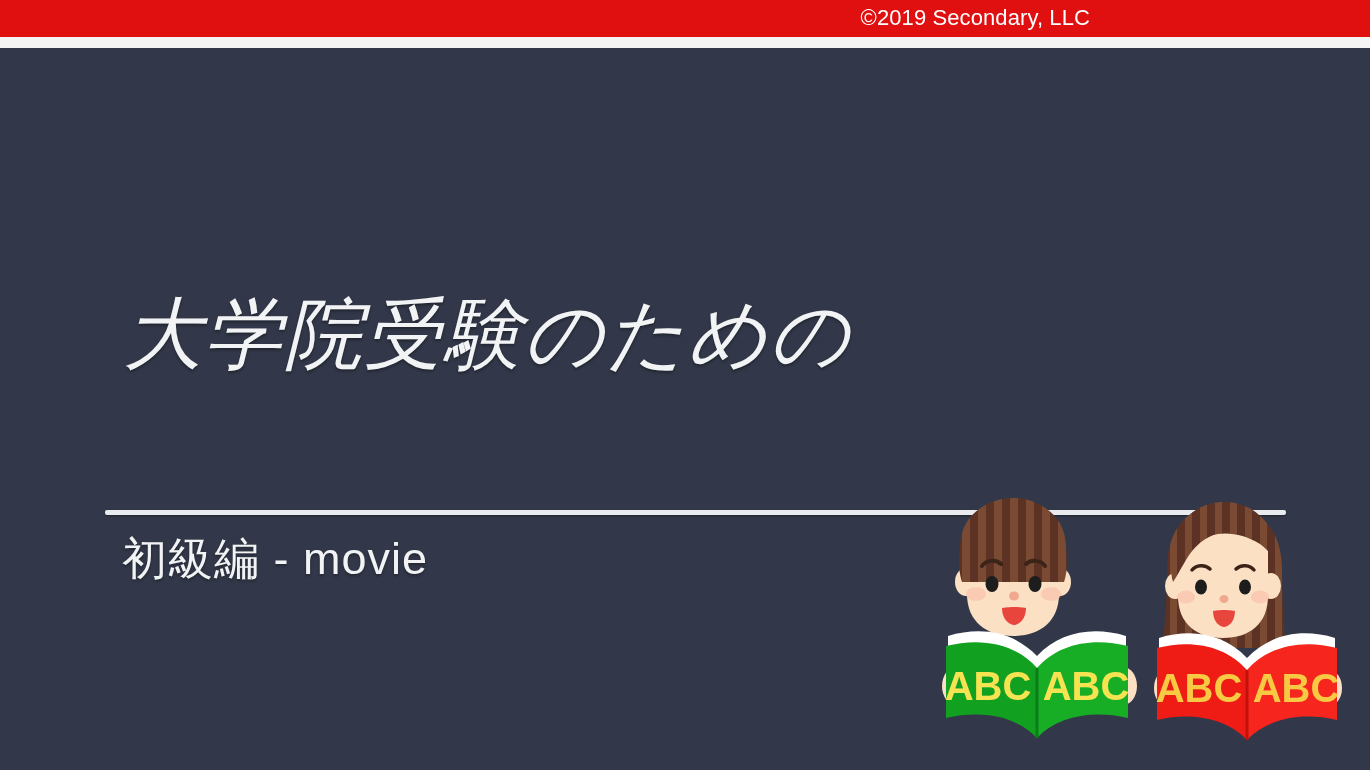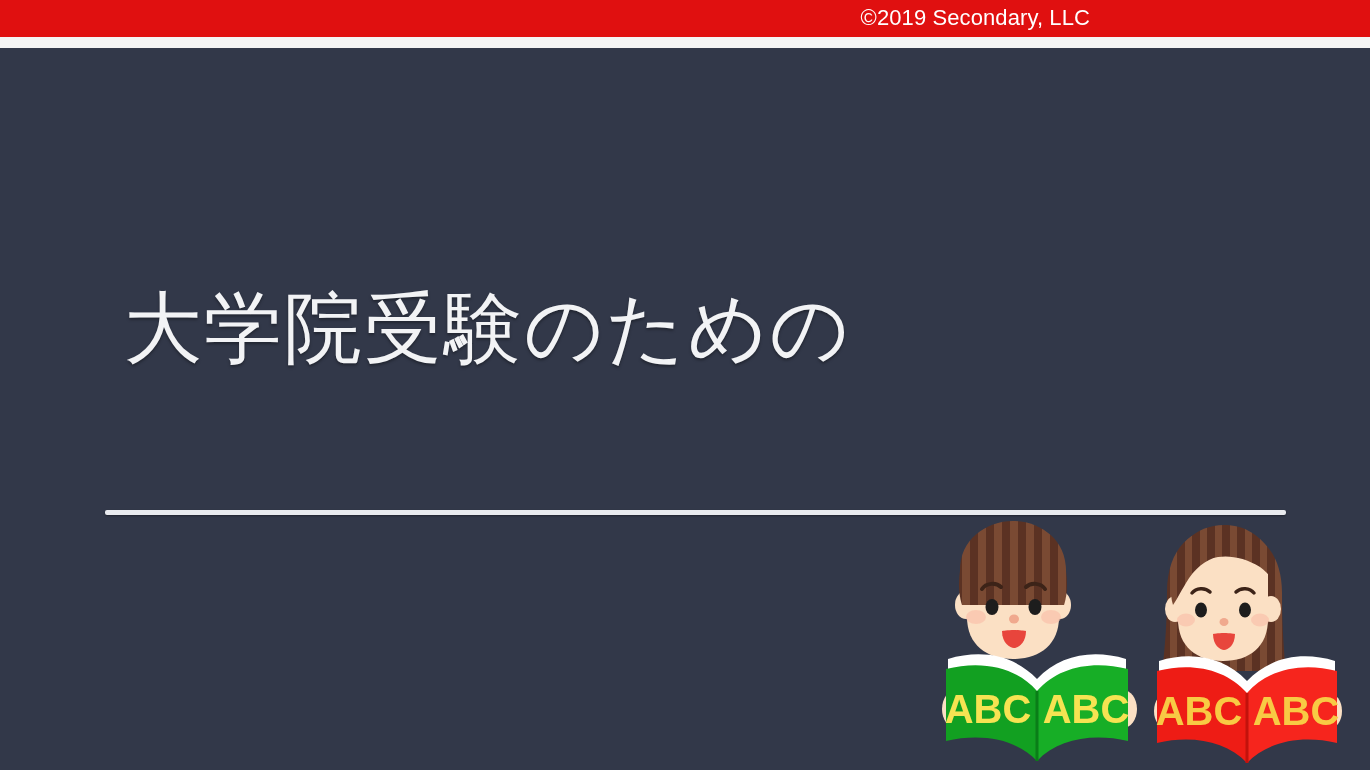--- a/index.html
+++ b/index.html
@@ -44,22 +44,23 @@
     top: 37px;
     width: 1370px;
     height: 11px;
     background: #f4f4f4;
   }
 
   
   #title-block {
     position: absolute;
     left: 124px;
-    top: 280px;
+    top: 286px;
     width: 1170px;
+    font-style: italic;
   }
   .title-line {
     font-size: 78px;
     line-height: 96px;
     color: #f2f3f5;
     letter-spacing: 2px;
     white-space: nowrap;
     text-shadow: 0 2px 3px rgba(0,0,0,0.35);
   }
   #title-rule {
@@ -81,21 +82,21 @@
     color: #f2f3f5;
     letter-spacing: 1px;
     white-space: nowrap;
     text-shadow: 0 2px 3px rgba(0,0,0,0.3);
   }
 
   
   #illustration {
     position: absolute;
     left: 930px;
-    top: 513px;
+    top: 490px;
     width: 440px;
     height: 252px;
   }
   #illustration svg {
     display: block;
   }
 </style>
 </head>
 <body>
 
@@ -105,20 +106,21 @@
     <div id="copyright-text">©2019 Secondary, LLC</div>
   </div>
   <div id="banner-white-gap"></div>
 
   <div id="title-block">
     <div class="title-line">大学院受験のための</div>
   </div>
 
   <div id="title-rule"></div>
 
+  <div id="subtitle">初級編 - movie</div>
 
   <div id="illustration">
     <svg width="440" height="252" viewBox="0 0 440 252" xmlns="http://www.w3.org/2000/svg">
       <defs>
 
         <pattern id="hairStripe" width="16" height="10" patternUnits="userSpaceOnUse">
           <rect width="16" height="10" fill="#5b3223"></rect>
           <rect x="0" y="0" width="8" height="10" fill="#7a4a33"></rect>
         </pattern>
         <pattern id="hairStripeG" width="15" height="10" patternUnits="userSpaceOnUse">

